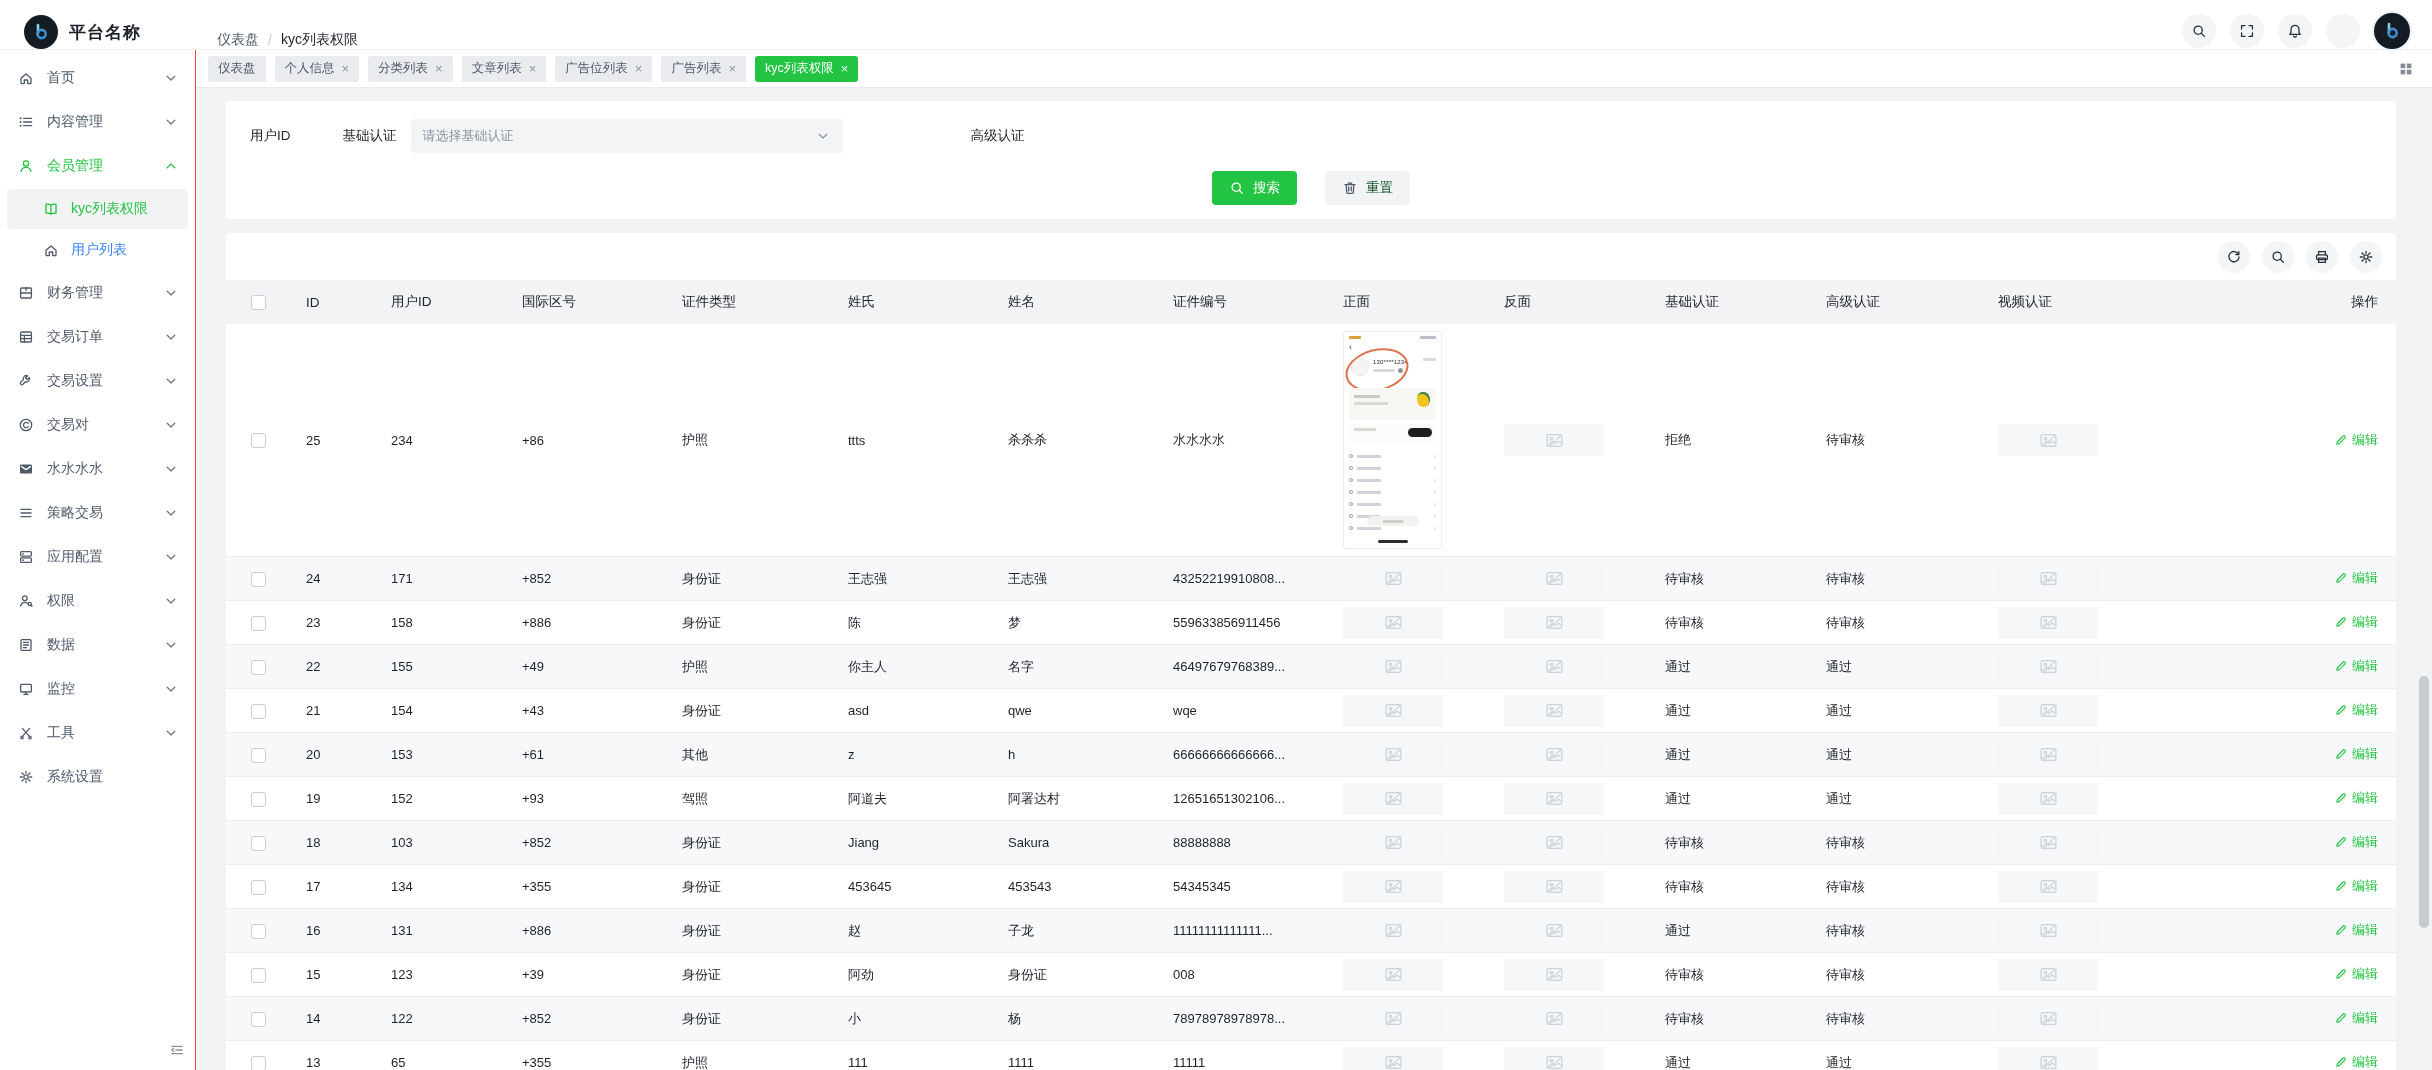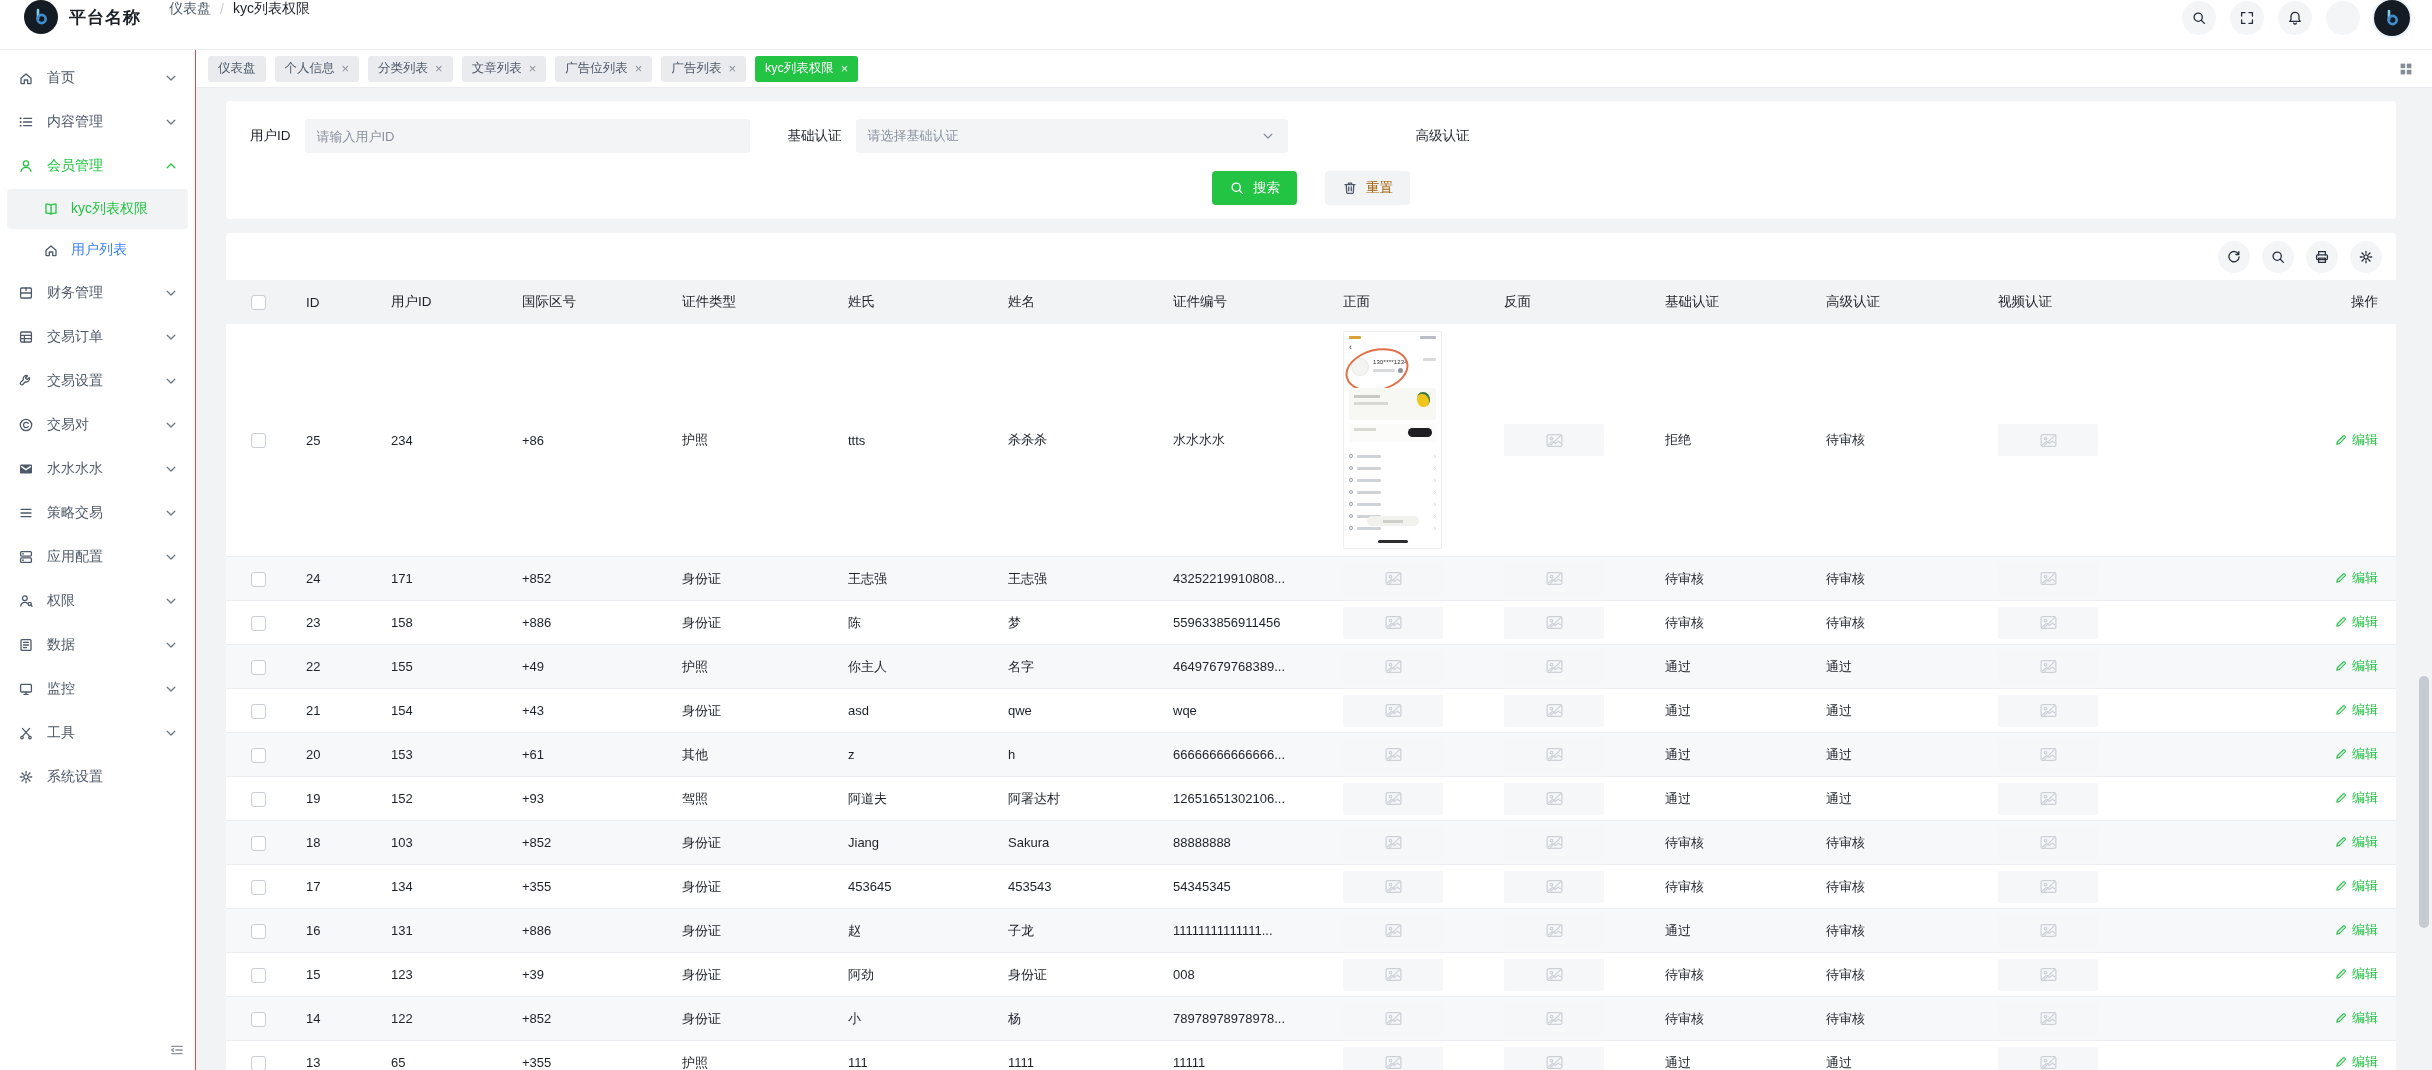--- a/index.html
+++ b/index.html
@@ -3,21 +3,21 @@
 <meta charset="utf-8">
 <style>
   * { margin:0; padding:0; box-sizing:border-box; }
   html,body { width:2432px; height:1070px; overflow:hidden; }
   body { font-family:"Liberation Sans","DejaVu Sans",sans-serif; font-size:13px; color:#1d2129; background:#f2f3f5; }
   .ic { display:inline-flex; align-items:center; justify-content:center; }
   .ic svg { display:block; }
 
   
   .app { width:100%; height:100%; display:flex; flex-direction:column; }
-  .topbar { height:50px; background:#fff; display:flex; align-items:flex-start; padding:0 22px 0 24px; border-bottom:1px solid #ebedf0; flex:none; }
+  .topbar { height:50px; background:#fff; display:flex; align-items:flex-end; padding:0 22px 0 24px; border-bottom:1px solid #ebedf0; flex:none;gap:48px; }
   .logo { display:flex; align-items:center; gap:11px; }
   .logo-mark { width:34px; height:34px; border-radius:50%; background:#151b23; display:flex; align-items:center; justify-content:center; }
   .logo-title { font-size:17px; font-weight:bold; color:#1d2129; letter-spacing:1px; }
   .breadcrumb { margin-left:28px; display:flex; align-items:center; gap:9px; font-size:14px; }
   .bc-item { color:#4e5969; }
   .bc-sep { color:#c9cdd4; }
   .bc-cur { color:#1d2129; }
   .top-actions { margin-left:auto; display:flex; align-items:center; gap:14px; }
   .round-btn { width:34px; height:34px; border-radius:50%; background:#f4f5f7; display:flex; align-items:center; justify-content:center; color:#272e3b; cursor:pointer; }
   .avatar { width:36px; height:36px; border-radius:50%; background:#151b23; display:flex; align-items:center; justify-content:center; box-shadow:0 0 0 2px #e8f4fb; }
@@ -51,21 +51,21 @@
   .f-group { display:flex; align-items:center; }
   .f-label { font-size:13.5px; color:#1d2129; margin-right:14px; white-space:nowrap; }
   .f-input { width:445px; height:34px; background:#f3f4f6; border:none; outline:none; border-radius:3px; padding:0 12px; font-size:13px; color:#1d2129; font-family:inherit; }
   .f-input::placeholder { color:#8a919f; }
   .f-select { width:432px; height:34px; background:#f3f4f6; border-radius:3px; padding:0 12px; display:flex; align-items:center; cursor:pointer; }
   .f-select .ph-text { color:#8a919f; font-size:13px; flex:1; }
   .f-select .chev { color:#8a919f; }
   .btn-row { display:flex; justify-content:center; gap:28px; margin-top:18px; }
   .btn { height:34px; padding:0 17px; border-radius:4px; display:inline-flex; align-items:center; gap:8px; font-size:13.5px; cursor:pointer; border:none; font-family:inherit; }
   .btn-primary { background:#23c343; color:#fff; }
-  .btn-plain { background:#f2f3f5; color:#a16207; }
+  .btn-plain { background:#f2f3f5; color:#14532d; }
   .btn-plain .ic { color:#4e5969; }
 
   
   .table-card { background:#fff; border-radius:4px; margin-top:14px; padding-bottom:4px; }
   .card-toolbar { display:flex; justify-content:flex-end; gap:12px; padding:8px 14px 7px; }
   .tool-btn { width:32px; height:32px; border-radius:50%; background:#f4f5f7; display:flex; align-items:center; justify-content:center; color:#272e3b; cursor:pointer; }
   table { width:100%; border-collapse:collapse; table-layout:fixed; }
   th { background:#f2f3f5; height:44px; font-weight:normal; font-size:13.5px; color:#1d2129; text-align:left; padding:0 8px 0 16px; overflow:hidden; white-space:nowrap; }
   td { height:44px; font-size:13px; color:#1d2129; padding:0 8px 0 16px; border-bottom:1px solid #eceef1; overflow:hidden; white-space:nowrap; }
   tr.alt td { background:#f7f8fa; }
@@ -433,21 +433,20 @@
             </svg>
           </span>
         </div>
 
       <div class="content">
 
         <div class="filter-card">
           <div class="filter-row">
             <div class="f-group" style="margin-right:38px">
               <span class="f-label">用户ID</span>
-              <input class="f-input" placeholder="请输入用户ID" style="">
             </div>
             <div class="f-group" style="margin-right:128px">
               <span class="f-label">基础认证</span>
               <div class="f-select">
                 <span class="ph-text">请选择基础认证</span>
                 <span class="chev ic">
                     <svg width="16" height="16" viewBox="0 0 16 16" fill="none" stroke="currentColor" stroke-width="1.3" stroke-linecap="round" stroke-linejoin="round">
                       <path d="m4.2 6.3 3.8 3.7 3.8-3.7"></path>
                     </svg>
                   </span>

